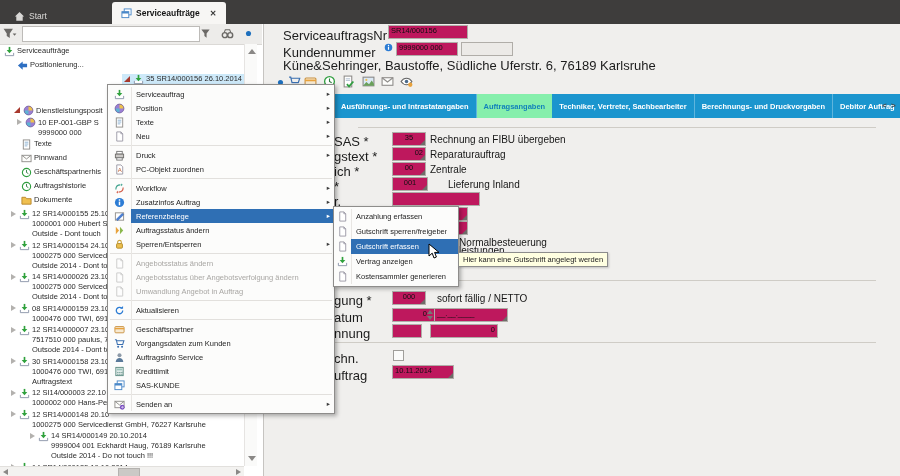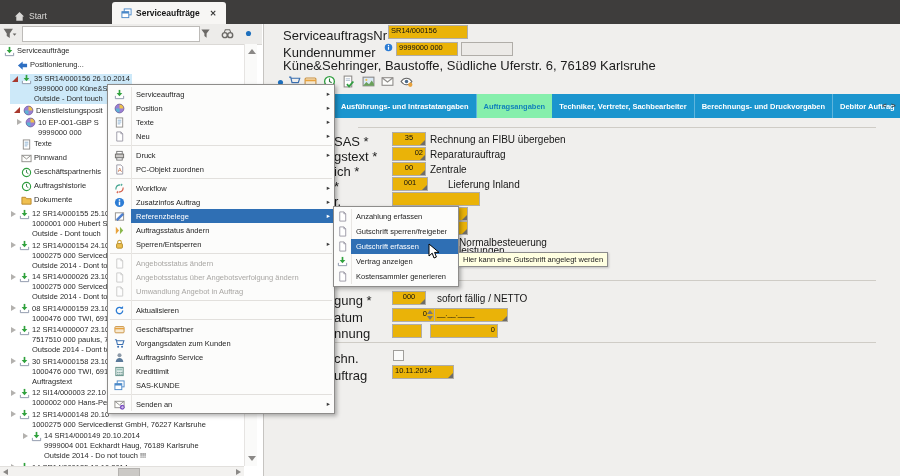--- a/index.html
+++ b/index.html
@@ -38,21 +38,21 @@
   .sarr{position:absolute;width:0;height:0}
   .sarr.up{left:3px;top:5px;border-left:4px solid transparent;border-right:4px solid transparent;border-bottom:5px solid #8a8886}
   .sarr.down{left:3px;bottom:5px;border-left:4px solid transparent;border-right:4px solid transparent;border-top:5px solid #8a8886}
   .hscroll{position:absolute;left:0;top:442px;width:244px;height:10px;background:#f3f2f0;border-top:1px solid #e2e0dd}
   .sarr.left{left:3px;top:2px;border-top:3.5px solid transparent;border-bottom:3.5px solid transparent;border-right:5px solid #8a8886}
   .sarr.right{right:3px;top:2px;border-top:3.5px solid transparent;border-bottom:3.5px solid transparent;border-left:5px solid #8a8886}
   .hthumb{position:absolute;left:118px;top:1px;width:20px;height:7px;background:#cbc9c6;border:1px solid #b4b2af}
 
   
   .flabel{position:absolute;font-size:13px;color:#1c1c1c;white-space:nowrap}
-  .fbox{position:absolute;height:12px;background:#eab308;border:1px solid #b0ada8;
+  .fbox{position:absolute;height:12px;background:#be185d;border:1px solid #b0ada8;
         font-size:7.5px;line-height:10px;padding:0 2px;color:#101010;white-space:nowrap}
   .fbox.white{background:#eceae7}
   .combo::after{content:"";position:absolute;right:0;bottom:0;
         border-left:5px solid transparent;border-bottom:5px solid #6e6c68}
   .fdesc{position:absolute;font-size:10px;color:#161616;white-space:nowrap}
   .legend{position:absolute;font-size:7.5px;color:#a29d94;white-space:nowrap}
   .gline{position:absolute;height:1px;background:#cfccc6}
 
   
   .tabbar{left:270px;top:94px;width:608px;height:24px;background:#1b95ce;display:flex;align-items:stretch;padding-left:64px;overflow:hidden}
@@ -267,21 +267,21 @@
               <use href="#i-download"></use>
             </svg>
             <span>Serviceaufträge</span>
           </div></div></div>
       <div class="entry" style="padding-left: 15px;"><div class="inner"><div class="tl">
             <svg viewBox="0 0 12 12" class="i">
               <use href="#i-arrow-left"></use>
             </svg>
             <span>Positionierung...</span>
           </div></div></div>
-      <div class="entry" style="padding-left: 10px;"><div class="inner sel"><div class="tl">
+      <div class="entry" style="padding-left: 18px; text-align: right;"><div class="inner sel"><div class="tl">
             <span class="exp open"></span>
             <svg viewBox="0 0 12 12" class="i">
               <use href="#i-download"></use>
             </svg>
             <span>35 SR14/000156 26.10.2014</span>
           </div><div class="tl" style="padding-left: 22px;">
             <span>9999000 000 Küne&amp;Seh</span>
           </div><div class="tl" style="padding-left: 22px;">
             <span>Outside - Dont touch</span>
           </div></div></div>
@@ -406,21 +406,21 @@
           </div></div></div>
       <div class="entry" style="padding-left: 8px;"><div class="inner"><div class="tl">
             <span class="exp closed"></span>
             <svg viewBox="0 0 12 12" class="i">
               <use href="#i-download"></use>
             </svg>
             <span>12 SR14/000148 20.10</span>
           </div><div class="tl" style="padding-left: 22px;">
             <span>1000275 000 Servicedienst GmbH, 76227 Karlsruhe</span>
           </div></div></div>
-      <div class="entry" style="padding-left: 20px;"><div class="inner"><div class="tl">
+      <div class="entry" style="padding-left: 8px; margin-left: 19px;"><div class="inner"><div class="tl">
             <span class="exp closed"></span>
             <svg viewBox="0 0 12 12" class="i">
               <use href="#i-download"></use>
             </svg>
             <span>14 SR14/000149 20.10.2014</span>
           </div><div class="tl" style="padding-left: 22px; text-align: right;">
             <span>9999004 001 Eckhardt Haug, 76189 Karlsruhe</span>
           </div><div class="tl" style="padding-left: 22px;">
             <span>Outside 2014 - Do not touch !!!</span>
           </div></div></div>

